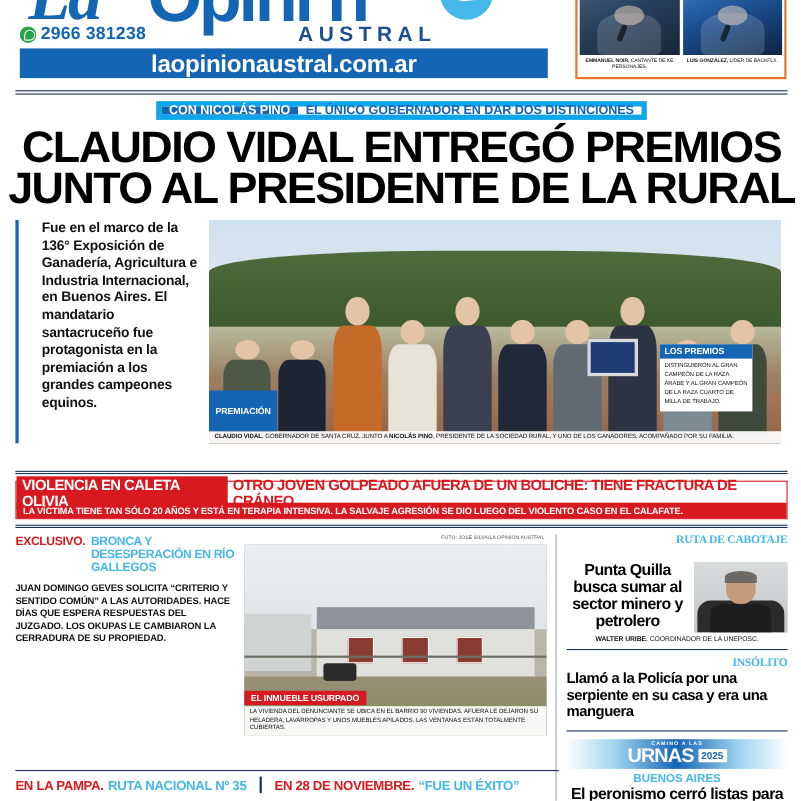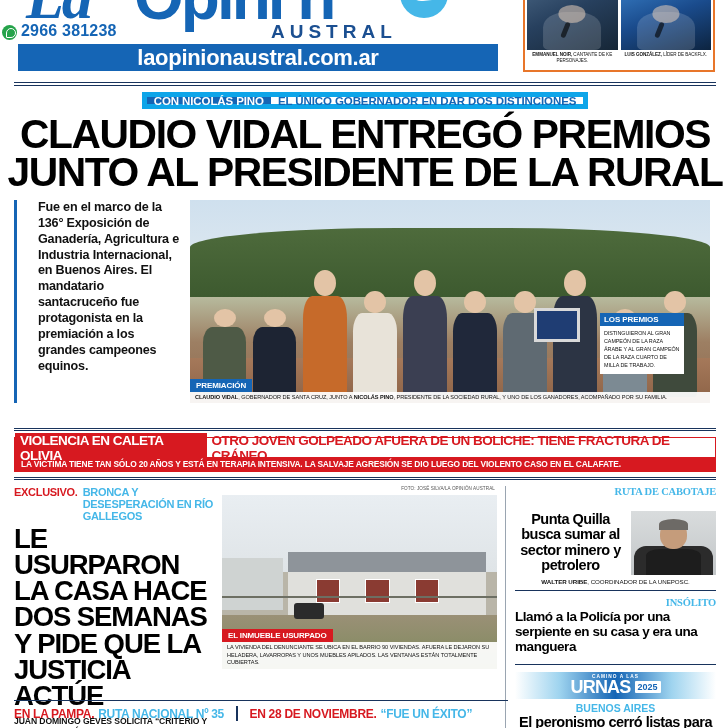--- a/index.html
+++ b/index.html
@@ -41,22 +41,22 @@
     width:24px;height:20px;background:#fff;
     border-radius:50% 50% 10% 50%;
     transform:rotate(-6deg);
   }
   .logo-austral {
     position:absolute; left:271px; top:21px;
     font-size:19px; font-weight:bold; color:#1b4f91;
     letter-spacing:5px;
   }
   .wa-row {
-    position:absolute; left:2px; top:22px;
-    display:flex; align-items:flex-end; gap:4px;
+    position:absolute; left:18px; top:22px;
+    display:flex; align-items:center; gap:4px;
   }
   .wa-icon {
     width:15px;height:15px;border-radius:50%;
     background:#25a34a; position:relative; flex:none;
   }
   .wa-icon:after{
     content:""; position:absolute; left:3.5px; top:3px;
     width:8px;height:8px;border:1.6px solid #fff;border-radius:50%;
     border-bottom-left-radius:1px;
   }
@@ -171,21 +171,21 @@
   }
   .lp-text{
     font-size:5.4px; line-height:1.5; color:#111; padding:3px 4px 4px;
     letter-spacing:-0.05px;
   }
   .prem-cap{
     position:absolute; left:0; right:0; bottom:0;
   }
   .prem-tag{
     display:inline-block; background:#1565b5;color:#fff;
-    font-size:8px;font-weight:bold;padding:2px 6px; letter-spacing:-0.1px;
+    font-size:8px;font-weight:bold;padding:14px 6px; letter-spacing:-0.1px;
   }
   .prem-line{
     background:rgba(255,255,255,0.93); color:#111;
     font-size:5.6px; padding:2px 5px; letter-spacing:-0.05px; line-height:1.3;
   }
   .prem-line b{font-weight:bold;}
 
   .rule-dbl2{
     position:absolute; left:14px; right:12px; top:428px;
     border-top:1.4px solid #18335c; height:3px; border-bottom:1.4px solid #18335c;
@@ -445,21 +445,20 @@
   </div>
   <div class="rule-dbl3"></div>
 
   <div class="lower">
 
     <div class="col-left">
       <div class="excl-row">
         <span class="excl">EXCLUSIVO.</span>
         <span class="excl-sub">BRONCA Y DESESPERACIÓN EN RÍO GALLEGOS</span>
       </div>
-      <div class="head2">LE USURPARON LA CASA HACE DOS SEMANAS Y PIDE QUE LA JUSTICIA ACTÚE</div>
       <div class="body2">JUAN DOMINGO GEVES SOLICITA “CRITERIO Y SENTIDO COMÚN” A LAS AUTORIDADES. HACE DÍAS QUE ESPERA RESPUESTAS DEL JUZGADO. LOS OKUPAS LE CAMBIARON LA CERRADURA DE SU PROPIEDAD.</div>
     </div>
 
     <div class="col-mid">
       <div class="mid-credit">FOTO: JOSÉ SILVA/LA OPINIÓN AUSTRAL</div>
       <div class="house-photo">
         <span class="hp-sky"></span>
         <span class="hp-left-b"></span>
         <span class="hp-roof"></span>
         <span class="hp-wall"></span>

